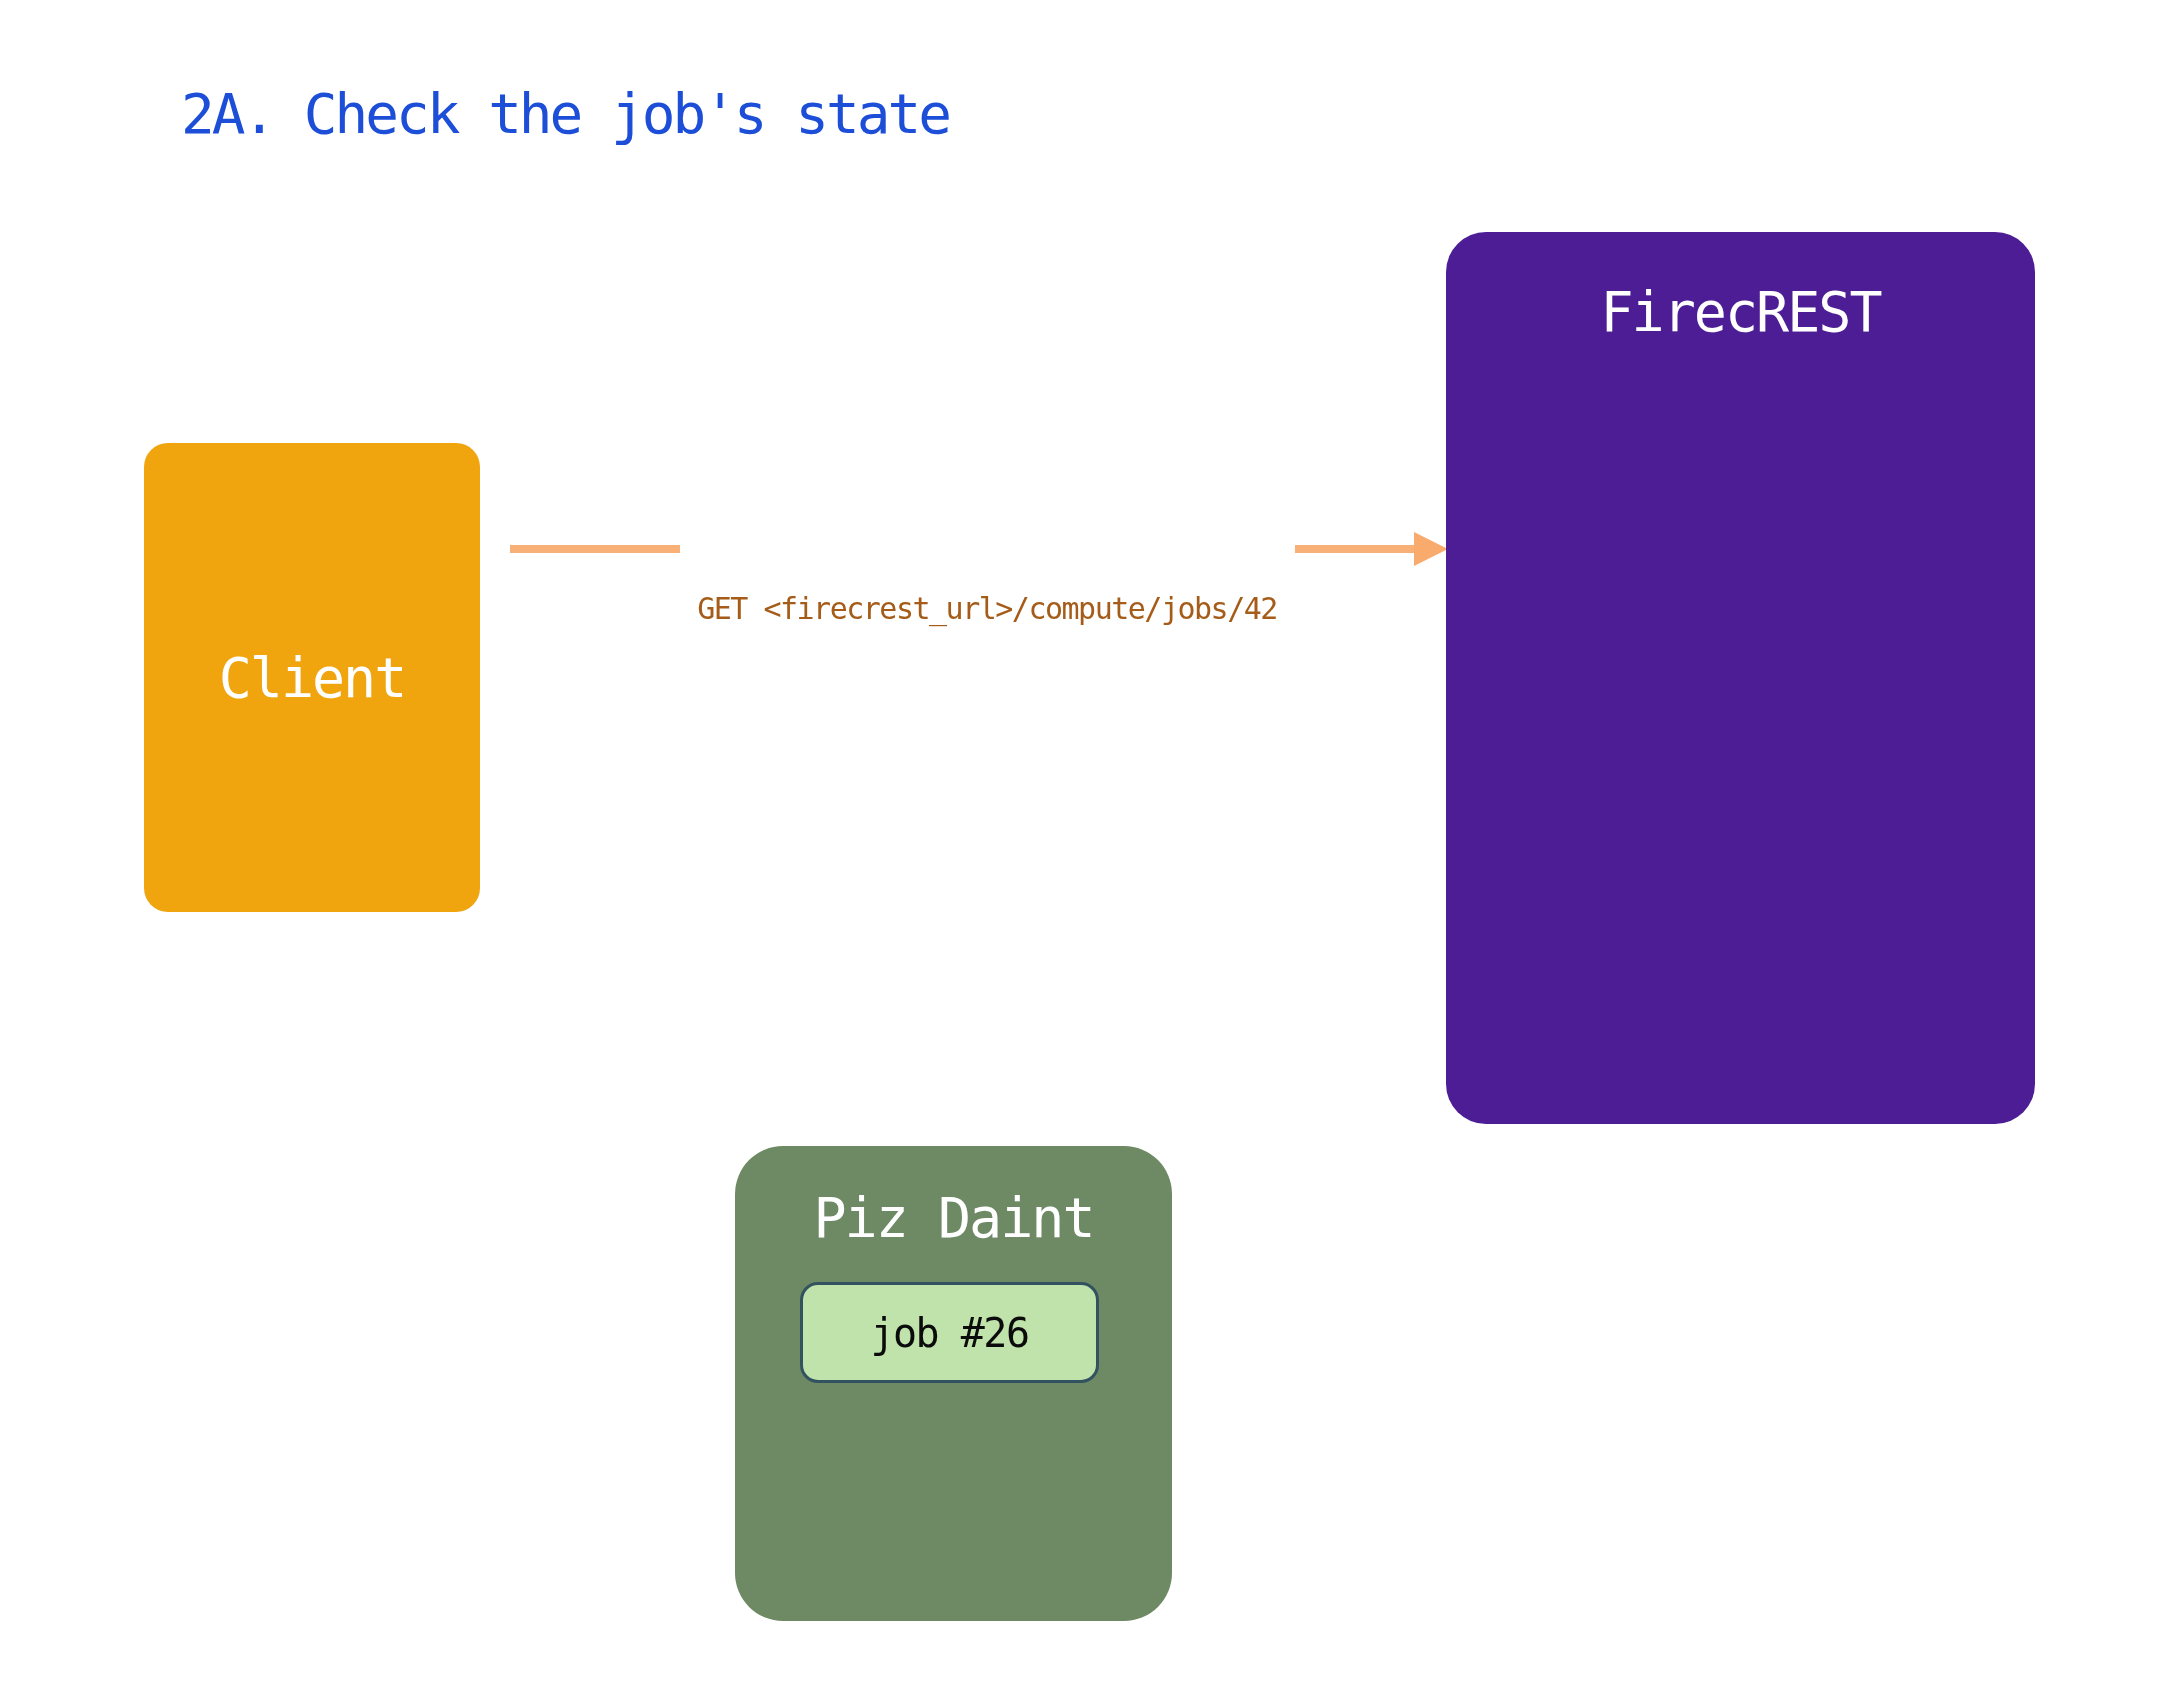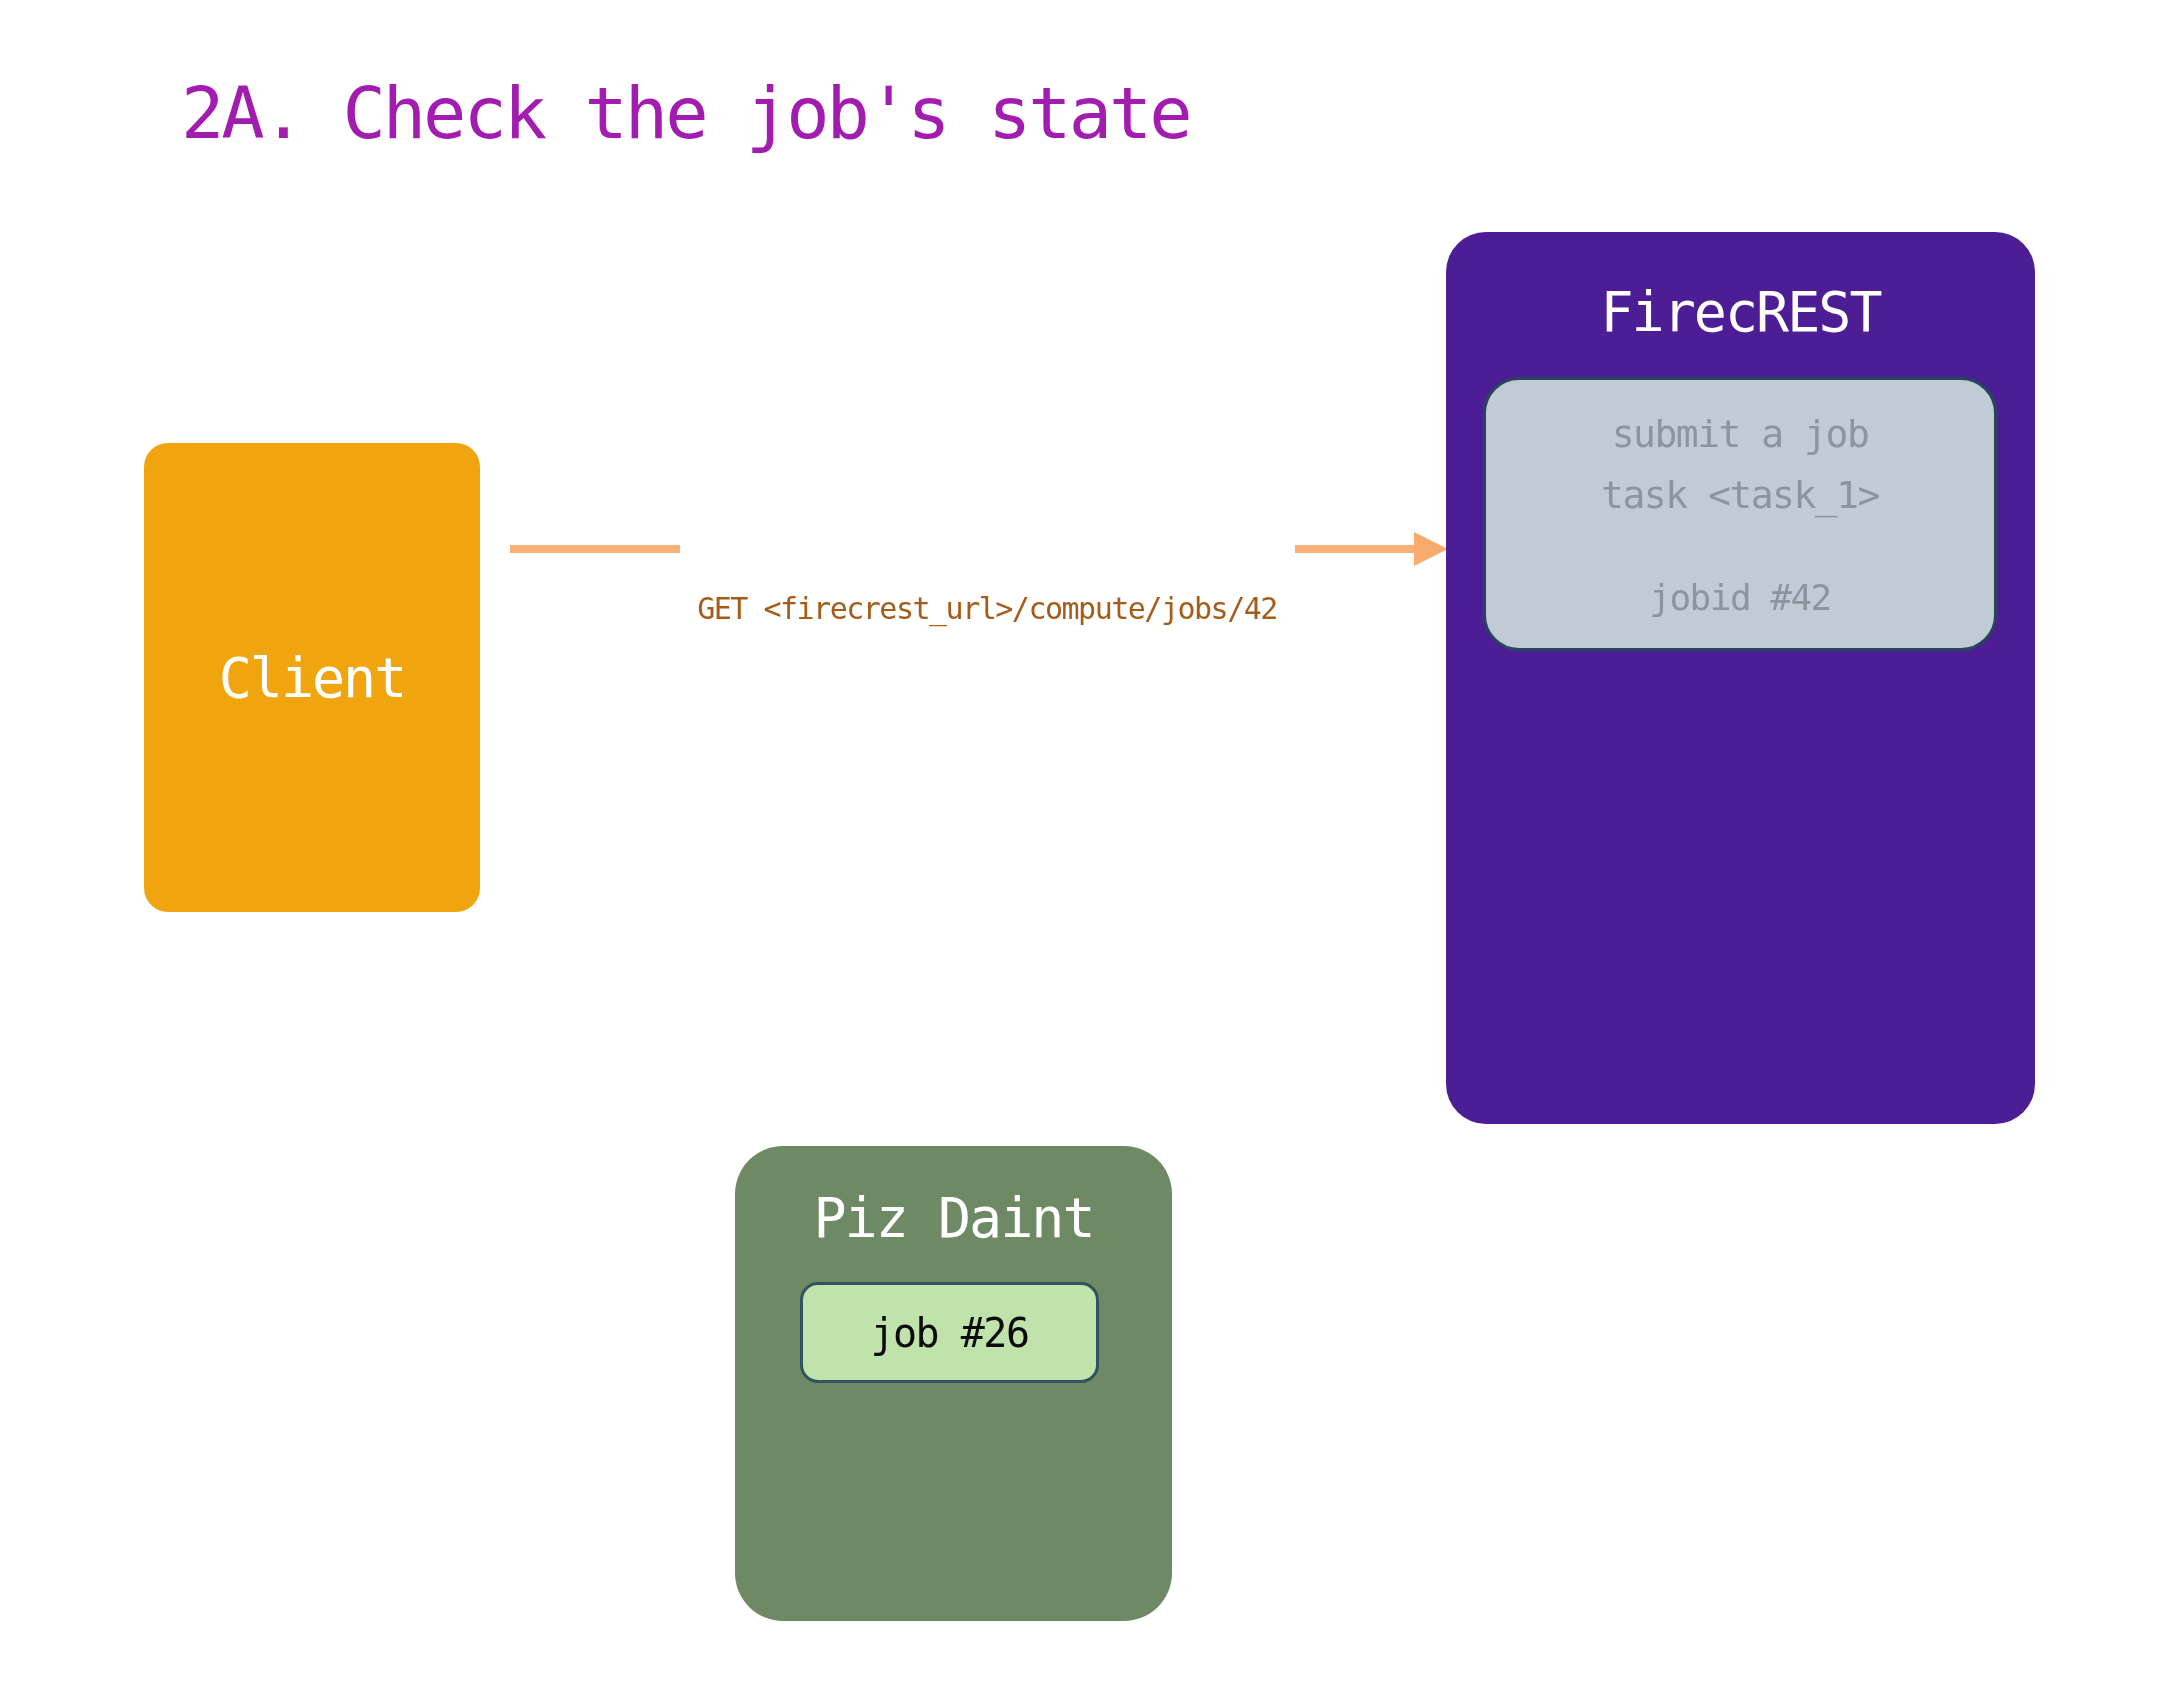--- a/index.html
+++ b/index.html
@@ -5,22 +5,22 @@
   html, body { margin: 0; padding: 0; background: #ffffff; }
   body {
     width: 2175px; height: 1685px;
     font-family: "DejaVu Sans Mono", "Liberation Mono", monospace;
     position: relative; overflow: hidden;
   }
   .canvas { position: absolute; inset: 0; }
 
   .page-title {
     position: absolute; left: 181px; top: 59px;
-    font-size: 72px; line-height: 109px; letter-spacing: -3px;
-    color: #a21caf; white-space: pre; margin: 0; font-weight: normal;
+    font-size: 56px; line-height: 109px; letter-spacing: -3px;
+    color: #1d4ed8; white-space: pre; margin: 0; font-weight: normal;
   }
 
   
   .client-box {
     position: absolute; left: 144px; top: 443px; width: 336px; height: 469px;
     background: #f0a40d; border-radius: 24px;
     display: flex; align-items: center; justify-content: center;
   }
   .node-label {
     color: #ffffff; font-size: 55px; letter-spacing: -2px; white-space: pre;
@@ -98,25 +98,20 @@
   <div class="request-label">
     <div>GET &lt;firecrest_url&gt;/compute/jobs/42</div>
   </div>
 
   <div class="arrow-seg right"></div>
 
   <div class="arrow-head"></div>
 
   <div class="firecrest-box">
     <div class="node-title node-label">FirecREST</div>
-    <div class="task-box">
-      <div class="task-line first">submit a job</div>
-      <div class="task-line">task &lt;task_1&gt;</div>
-      <div class="jobid-line">jobid #42</div>
-    </div>
   </div>
 
   <div class="pizdaint-box">
     <div class="node-title node-label">Piz Daint</div>
     <div class="job-box">
       <span>job #26</span>
     </div>
   </div>
 
 </div>

